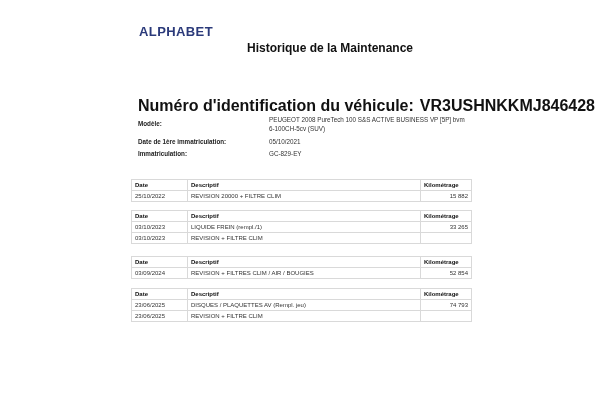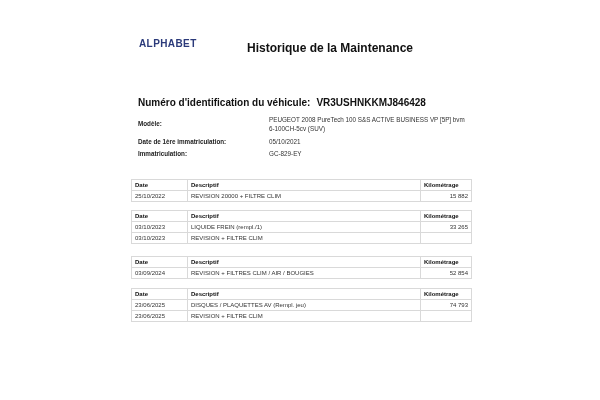--- a/index.html
+++ b/index.html
@@ -1,21 +1,21 @@
 <!DOCTYPE html>
 <html><head>
 <meta charset="utf-8">
 <style>
   html, body { margin: 0; padding: 0; background: #ffffff; }
   body { width: 600px; height: 400px; position: relative; overflow: hidden;
          font-family: "Liberation Sans", sans-serif; color: #222; }
-  .logo { position: absolute; left: 139px; top: 38px; font-size: 10px; font-weight: bold;
+  .logo { position: absolute; left: 139px; top: 24px; font-size: 13px; font-weight: bold;
           color: #2b3a7a; letter-spacing: 0.4px; }
   .doc-title { position: absolute; left: 247px; top: 41px; font-size: 12px; font-weight: bold; color: #111; }
-  .vin-line { position: absolute; left: 138px; top: 97px; font-size: 10px; font-weight: bold; color: #111; }
+  .vin-line { position: absolute; left: 138px; top: 97px; font-size: 16px; font-weight: bold; color: #111; }
   .vin-line .vin { margin-left: 6px; }
   .info { position: absolute; left: 138px; font-size: 6.3px; }
   .info .lbl { position: absolute; left: 0; font-weight: bold; width: 120px; }
   .info .val { position: absolute; left: 131px; width: 220px; line-height: 8.5px; color: #333; }
   table.maint { position: absolute; left: 131px; width: 341px; border-collapse: collapse;
                 font-size: 6px; }
   table.maint td { border: 1px solid #d9d9d9; padding: 0 3px; height: 10px; vertical-align: middle; }
   table.maint tr.hd td { font-weight: bold; color: #111; }
   table.maint td.c-date { width: 49px; }
   table.maint td.c-km { width: 44px; text-align: right; }

